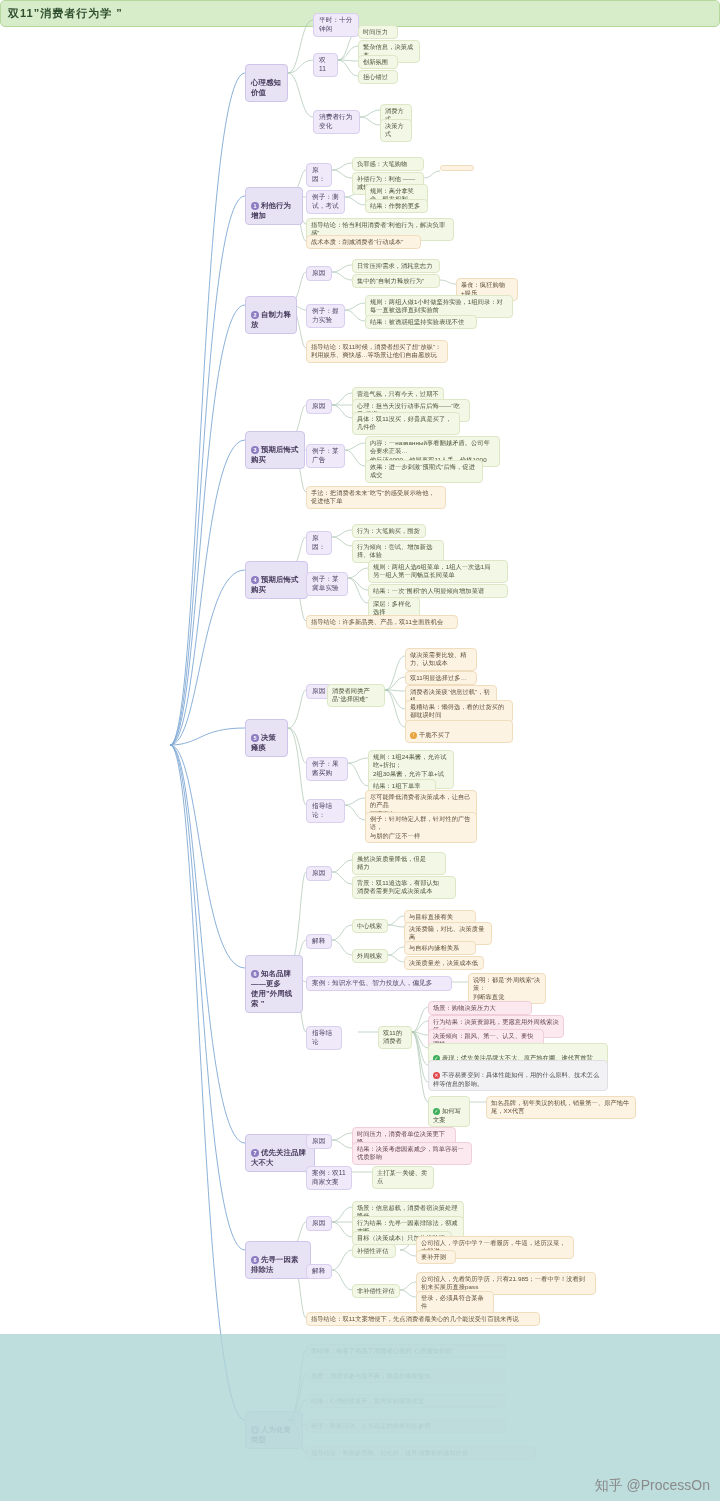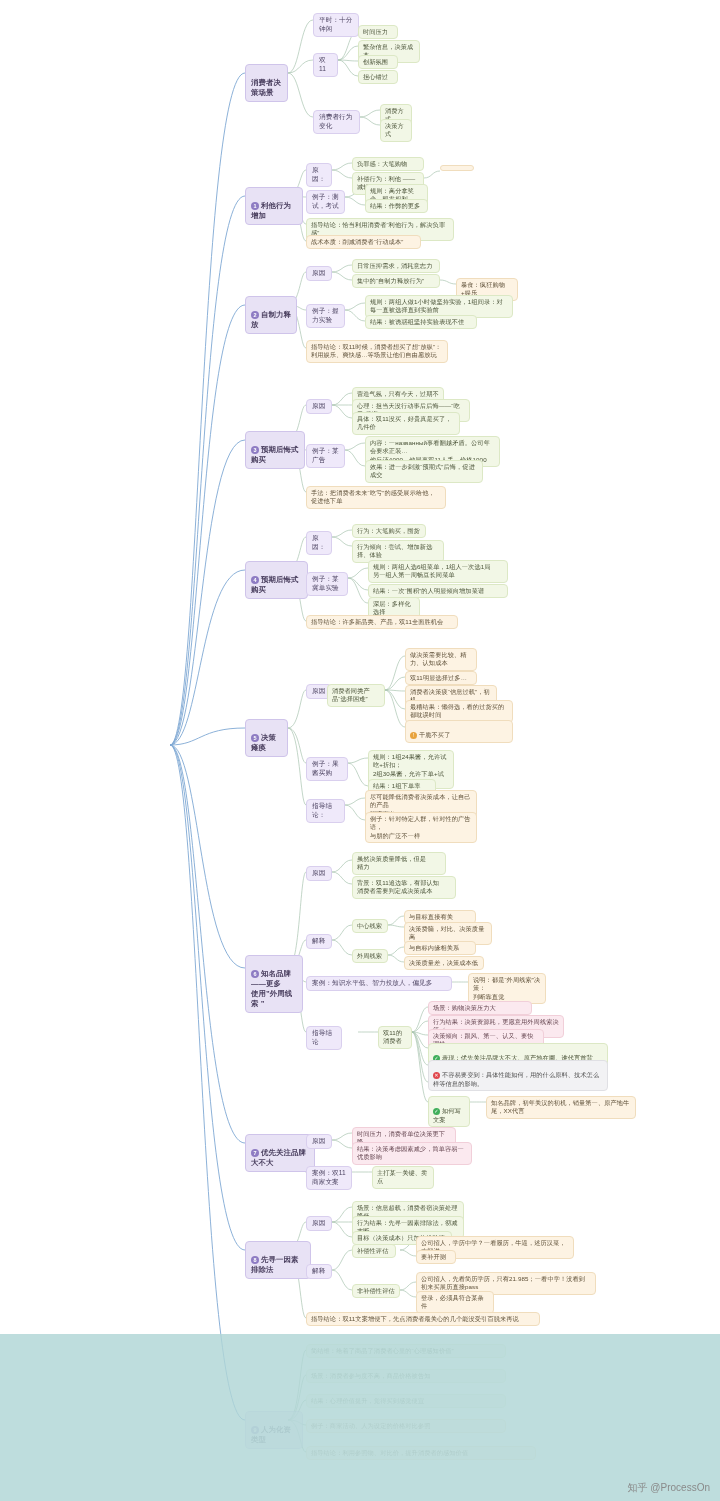--- a/index.html
+++ b/index.html
@@ -78,21 +78,21 @@
     background:rgba(176,214,214,0.82);
   }
   .ov-title{
     position:absolute;width:720px;text-align:center;color:#1c1c1c;
     font-family:"DejaVu Sans",sans-serif;
   }
   .ov1{top:1341px;font-size:12px;font-weight:bold;letter-spacing:2px;}
   .ov2{top:1360px;font-size:15px;font-weight:bold;letter-spacing:1px;}
   .ov3{top:1384px;font-size:10.5px;font-weight:bold;letter-spacing:1px;}
   .watermark{
-    position:absolute;right:10px;bottom:6px;font-size:10px;color:#8a8a8a;
+    position:absolute;right:10px;bottom:6px;font-size:14px;color:#8a8a8a;
   }
 </style>
 </head>
 <body>
 
 <div id="root">
 
   <svg id="links">
     <g fill="none" stroke="#7fa8d4" stroke-width="0.9">
 
@@ -212,23 +212,26 @@
       <path d="M400,1290 C408,1290 408,1297 416,1297"></path>
 
       <path d="M288,1420 C300,1420 300,1350 306,1350"></path>
       <path d="M288,1420 C300,1420 300,1375 306,1375"></path>
       <path d="M288,1420 C300,1420 300,1400 306,1400"></path>
       <path d="M288,1420 C300,1420 300,1425 306,1425"></path>
       <path d="M288,1420 C300,1420 300,1452 306,1452"></path>
     </g>
   </svg>
 
+  <div class="root-node" style="left:12px;top:732px;">
+    <span>双11”消费者行为学 ”</span>
+  </div>
 
   <div class="node lvl1" style="left:245px;top:64px;width:43px;">
-    <span>消费者决策场景</span>
+    <span>心理感知价值</span>
   </div>
   <div class="node lvl2" style="left:313px;top:13px;width:46px;"><span>平时：十分钟闲</span></div>
   <div class="node lvl2" style="left:313px;top:53px;width:25px;"><span>双11</span></div>
   <div class="node lvl3" style="left:358px;top:25px;width:40px;"><span>时间压力</span></div>
   <div class="node lvl3" style="left:358px;top:40px;width:62px;"><span>繁杂信息，决策成本</span></div>
   <div class="node lvl3" style="left:358px;top:55px;width:40px;"><span>创新氛围</span></div>
   <div class="node lvl3" style="left:358px;top:70px;width:40px;"><span>担心错过</span></div>
   <div class="node lvl2" style="left:313px;top:110px;width:47px;"><span>消费者行为变化</span></div>
   <div class="node lvl3" style="left:380px;top:104px;width:32px;"><span>消费方式</span></div>
   <div class="node lvl3" style="left:380px;top:119px;width:32px;"><span>决策方式</span></div>

